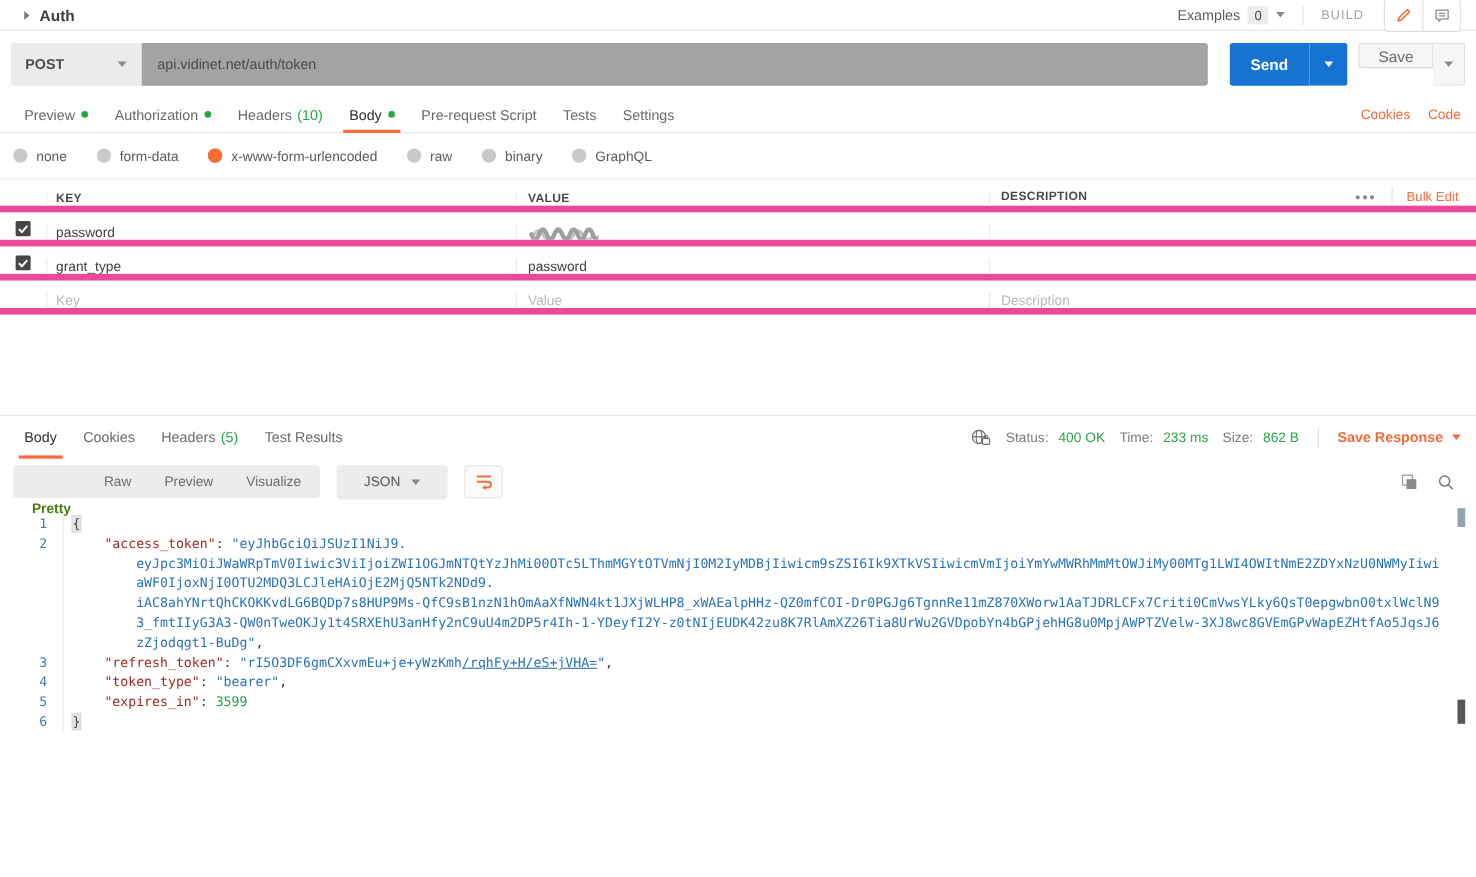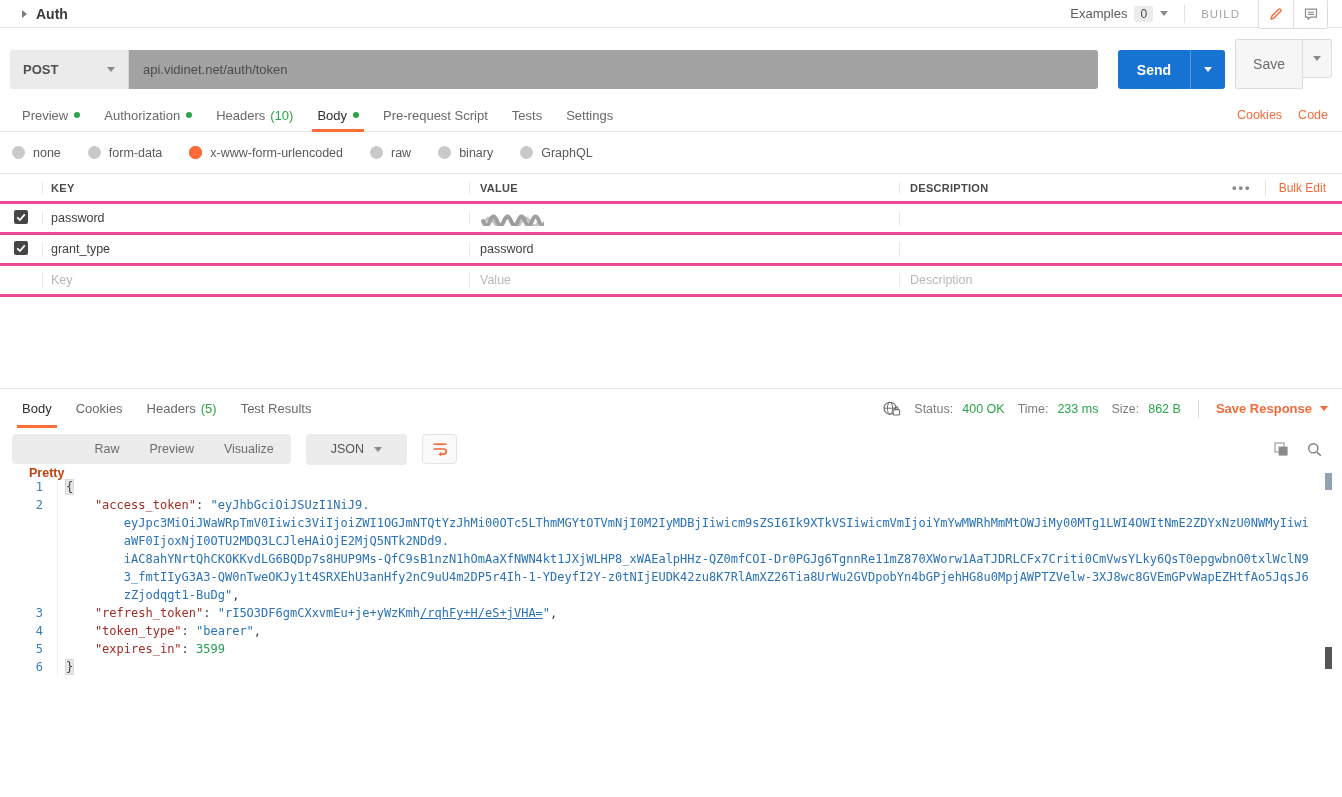--- a/index.html
+++ b/index.html
@@ -18,54 +18,54 @@
   .badge { background:#ebebeb; border-radius:2px; padding:1px 6px; font-size:12px; color:#4a4a4a; }
   .caret { width:0; height:0; border-left:4px solid transparent; border-right:4px solid transparent; border-top:5px solid #8a8a8a; display:inline-block; }
   .caret.white { border-top-color:#fff; }
   .caret.orange { border-top-color:#f26b3a; }
   .vdiv { width:1px; height:18px; background:#e2e2e2; margin:0 16px; }
   .build-label { font-size:11.5px; color:#a3a3a3; letter-spacing:1px; }
   .icon-group { display:flex; border:1px solid #dcdcdc; border-radius:3px; margin-left:18px; overflow:hidden; }
   .icon-cell { width:34px; height:28px; display:flex; align-items:center; justify-content:center; background:#fff; cursor:pointer; }
   .icon-cell + .icon-cell { border-left:1px solid #dcdcdc; }
   
-  .req-row { display:flex; align-items:flex-end; padding:11px 10px 10px 10px; }
+  .req-row { display:flex; align-items:flex-start; padding:11px 10px 10px 10px; }
   .method-select { width:119px; height:39px; background:#ebebeb; border-radius:3px 0 0 3px; border-right:1px solid #d9d9d9;
     display:flex; align-items:center; padding:0 13px; font-size:13px; font-weight:700; color:#4f4f4f; cursor:pointer; }
   .method-select .caret { margin-left:auto; }
   .url-input { flex:1; height:39px; background:#a3a3a3; border:none; outline:none; border-radius:0 3px 3px 0;
     font-family:"Liberation Sans",sans-serif; font-size:13px; color:#4a4a4a; padding:0 14px; }
   .send-group { display:flex; margin-left:20px; }
   .send-main { height:39px; padding:0 19px; background:#1673d2; color:#fff; font-size:14px; font-weight:600;
     display:flex; align-items:center; border-radius:3px 0 0 3px; cursor:pointer; }
   .send-caret { width:35px; height:39px; background:#1673d2; border-left:1px solid rgba(255,255,255,.28);
     display:flex; align-items:center; justify-content:center; border-radius:0 3px 3px 0; cursor:pointer; }
   .save-group { display:flex; margin-left:10px; }
-  .save-main { height:50px; padding:0 17px; background:#f6f6f6; border:1px solid #dcdcdc; color:#6b6b6b; font-size:14px;
+  .save-main { height:23px; padding:0 17px; background:#f6f6f6; border:1px solid #dcdcdc; color:#6b6b6b; font-size:14px;
     display:flex; align-items:center; border-radius:3px 0 0 3px; cursor:pointer; }
   .save-caret { width:29px; height:39px; background:#f6f6f6; border:1px solid #dcdcdc; border-left:none;
     display:flex; align-items:center; justify-content:center; border-radius:0 3px 3px 0; cursor:pointer; }
   
   .req-tabs { height:33px; border-bottom:1px solid #e7e7e7; display:flex; align-items:stretch; padding:0 10px; }
   .tab { position:relative; display:flex; align-items:center; padding:0 12px; font-size:13px; color:#696969; cursor:pointer; white-space:nowrap; }
   .tab.active { color:#2f2f2f; }
   .tab.active::after { content:""; position:absolute; left:7px; right:7px; bottom:-1px; height:3px; background:#ff6c37; }
   .dot { width:6px; height:6px; border-radius:50%; background:#29a643; margin-left:6px; }
   .count { color:#29a643; margin-left:5px; }
   .tabbar-links { margin-left:auto; display:flex; align-items:center; gap:16px; padding-right:4px; }
   .olink { color:#f26b3a; font-size:12.5px; cursor:pointer; }
   
   .modes-row { height:41px; display:flex; align-items:center; padding:0 12px; gap:27px; }
   .radio-item { display:flex; align-items:center; gap:8px; cursor:pointer; }
   .radio { width:13px; height:13px; border-radius:50%; background:#c9c9c9; }
   .radio.sel { background:#ff6c37; box-shadow:inset 0 0 0 1.5px #ff6c37, inset 0 0 2px rgba(0,0,0,.25); }
   .radio-label { font-size:12.5px; color:#5a5a5a; }
   
   .ptable { border-top:1px solid #e9e9e9; }
-  .prow { display:flex; align-items:center; height:31px; border-bottom:3px solid #ec4899; font-size:12.5px; color:#3f3f3f; }
+  .prow { display:flex; align-items:flex-end; height:31px; border-bottom:6px solid #ec4899; font-size:12.5px; color:#3f3f3f; }
   .prow.hdr { height:30px; font-size:11px; font-weight:700; color:#4a4a4a; letter-spacing:.3px; }
   .cc { flex:0 0 42px; display:flex; align-items:center; justify-content:center; }
   .ck { flex:0 0 428px; border-left:1px solid #e9e9e9; border-right:1px solid #e9e9e9; display:flex; align-items:center; padding:0 8px; }
   .cv { flex:0 0 430px; border-right:1px solid #e9e9e9; display:flex; align-items:center; padding:0 10px; }
   .cd { flex:1; display:flex; align-items:center; padding:0 10px; }
   .ph { color:#b8b8b8; }
   .hdr-actions { margin-left:auto; display:flex; align-items:center; }
   .more-dots { color:#8a8a8a; font-size:13px; letter-spacing:2px; cursor:pointer; }
   .hdr-div { width:1px; height:16px; background:#e2e2e2; margin:0 13px; }
   .bulk-edit { color:#f26b3a; font-size:12px; font-weight:400; letter-spacing:0; cursor:pointer; white-space:nowrap; padding-right:6px; }
@@ -76,21 +76,21 @@
   .resp-bar .tab.active::after { bottom:0; }
   .resp-meta { margin-left:auto; display:flex; align-items:center; gap:9px; font-size:12.5px; }
   .meta-label { color:#7d7d7d; }
   .meta-val { color:#29a746; }
   .meta-div { width:1px; height:18px; background:#ddd; margin:0 8px; }
   .save-response { color:#f26b3a; font-size:13px; font-weight:600; display:flex; align-items:center; gap:8px; cursor:pointer; padding-right:4px; }
   
   .view-row { height:42px; display:flex; align-items:center; padding:0 12px; gap:15px; }
   .pill-group { display:flex; align-items:center; background:#ececec; border-radius:4px; height:30px; padding:0 2px; }
   .pill { padding:0 15px; font-size:12.5px; color:#6d6d6d; line-height:30px; cursor:pointer; }
-  .pill.active { color:#c2410c; font-weight:700;margin-top:48px; }
+  .pill.active { color:#4d7c0f; font-weight:700;margin-top:48px; }
   .json-pill { display:flex; align-items:center; gap:10px; height:31px; background:#ececec; border-radius:4px; padding:0 25px; font-size:12.5px; color:#555; cursor:pointer; }
   .wrap-btn { width:35px; height:30px; border:1px solid #e3e3e3; border-radius:4px; background:#fafafa; display:flex; align-items:center; justify-content:center; cursor:pointer; }
   .view-icons { margin-left:auto; display:flex; align-items:center; gap:18px; padding-right:8px; }
   
   .code-wrap { position:relative; height:296px; overflow:hidden; padding-top:8px; }
   .code-row { display:flex; line-height:18px; font-family:"DejaVu Sans Mono", monospace; font-size:12px; }
   .gutter { flex:0 0 58px; text-align:right; padding-right:14px; color:#3a7dba; border-right:1px solid #ececec; user-select:none; }
   .code-content { white-space:pre; color:#333; }
   .c-key { color:#a02c24; }
   .c-str { color:#2a72b8; }

